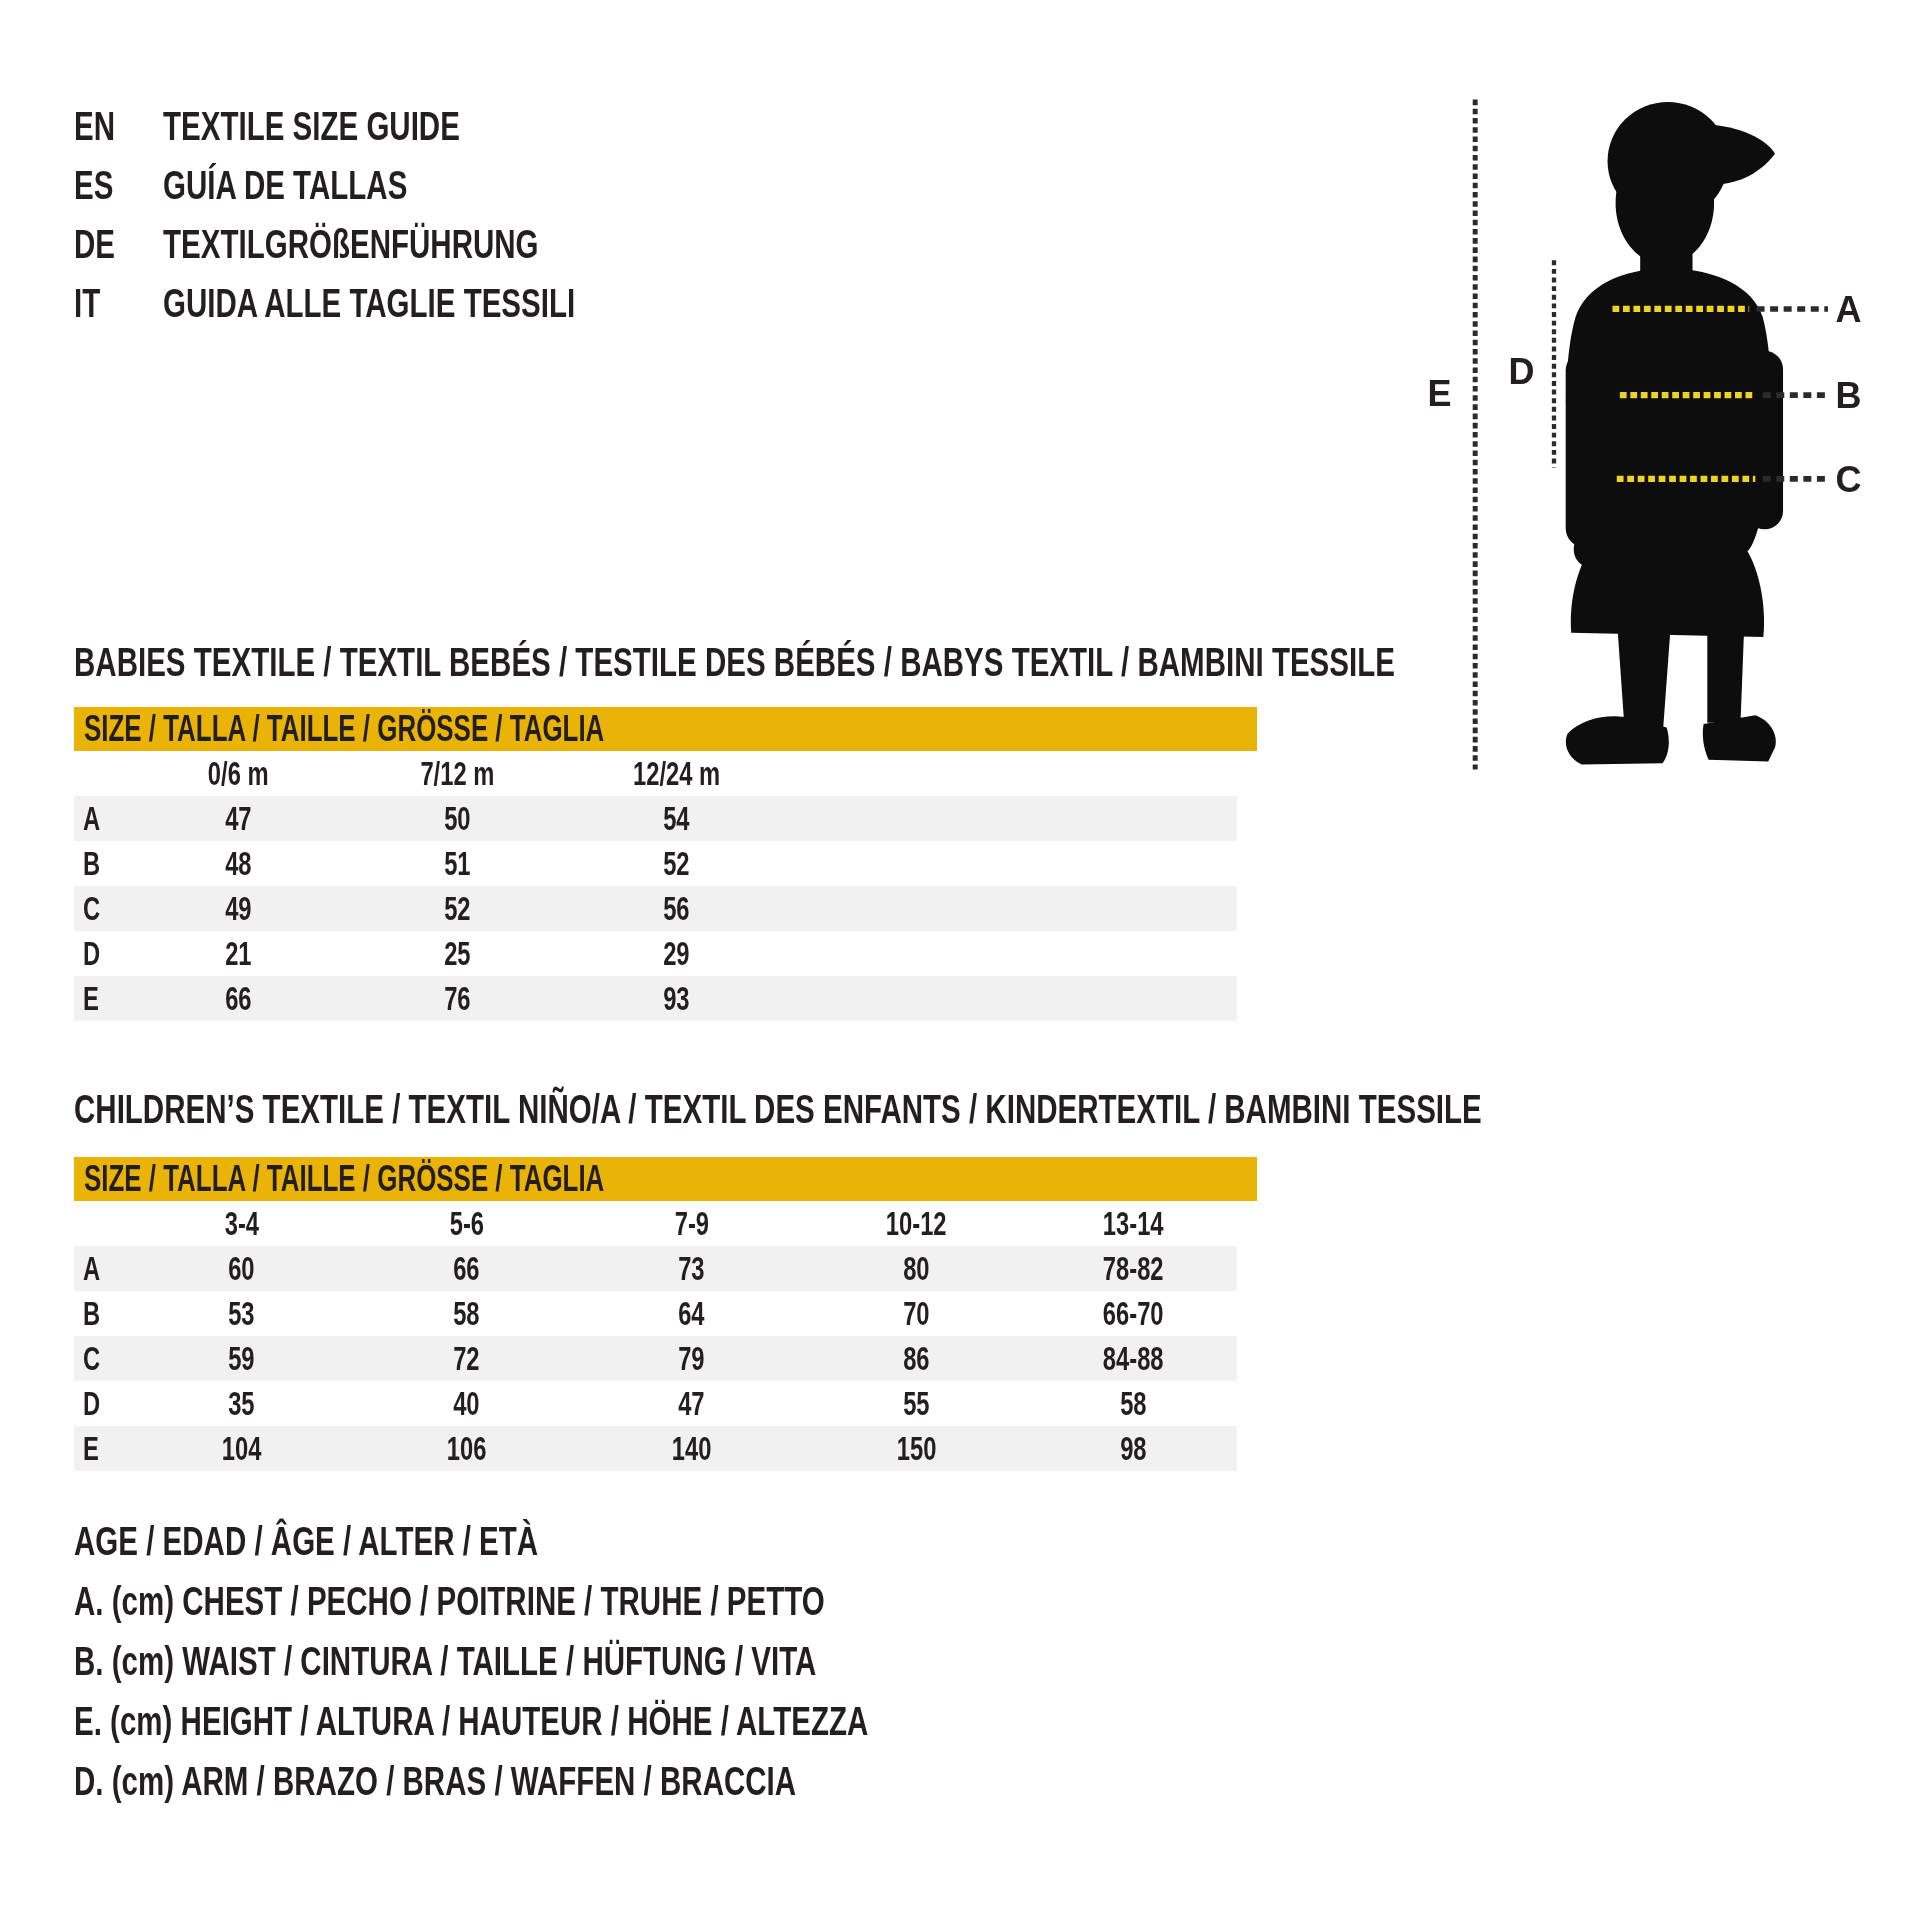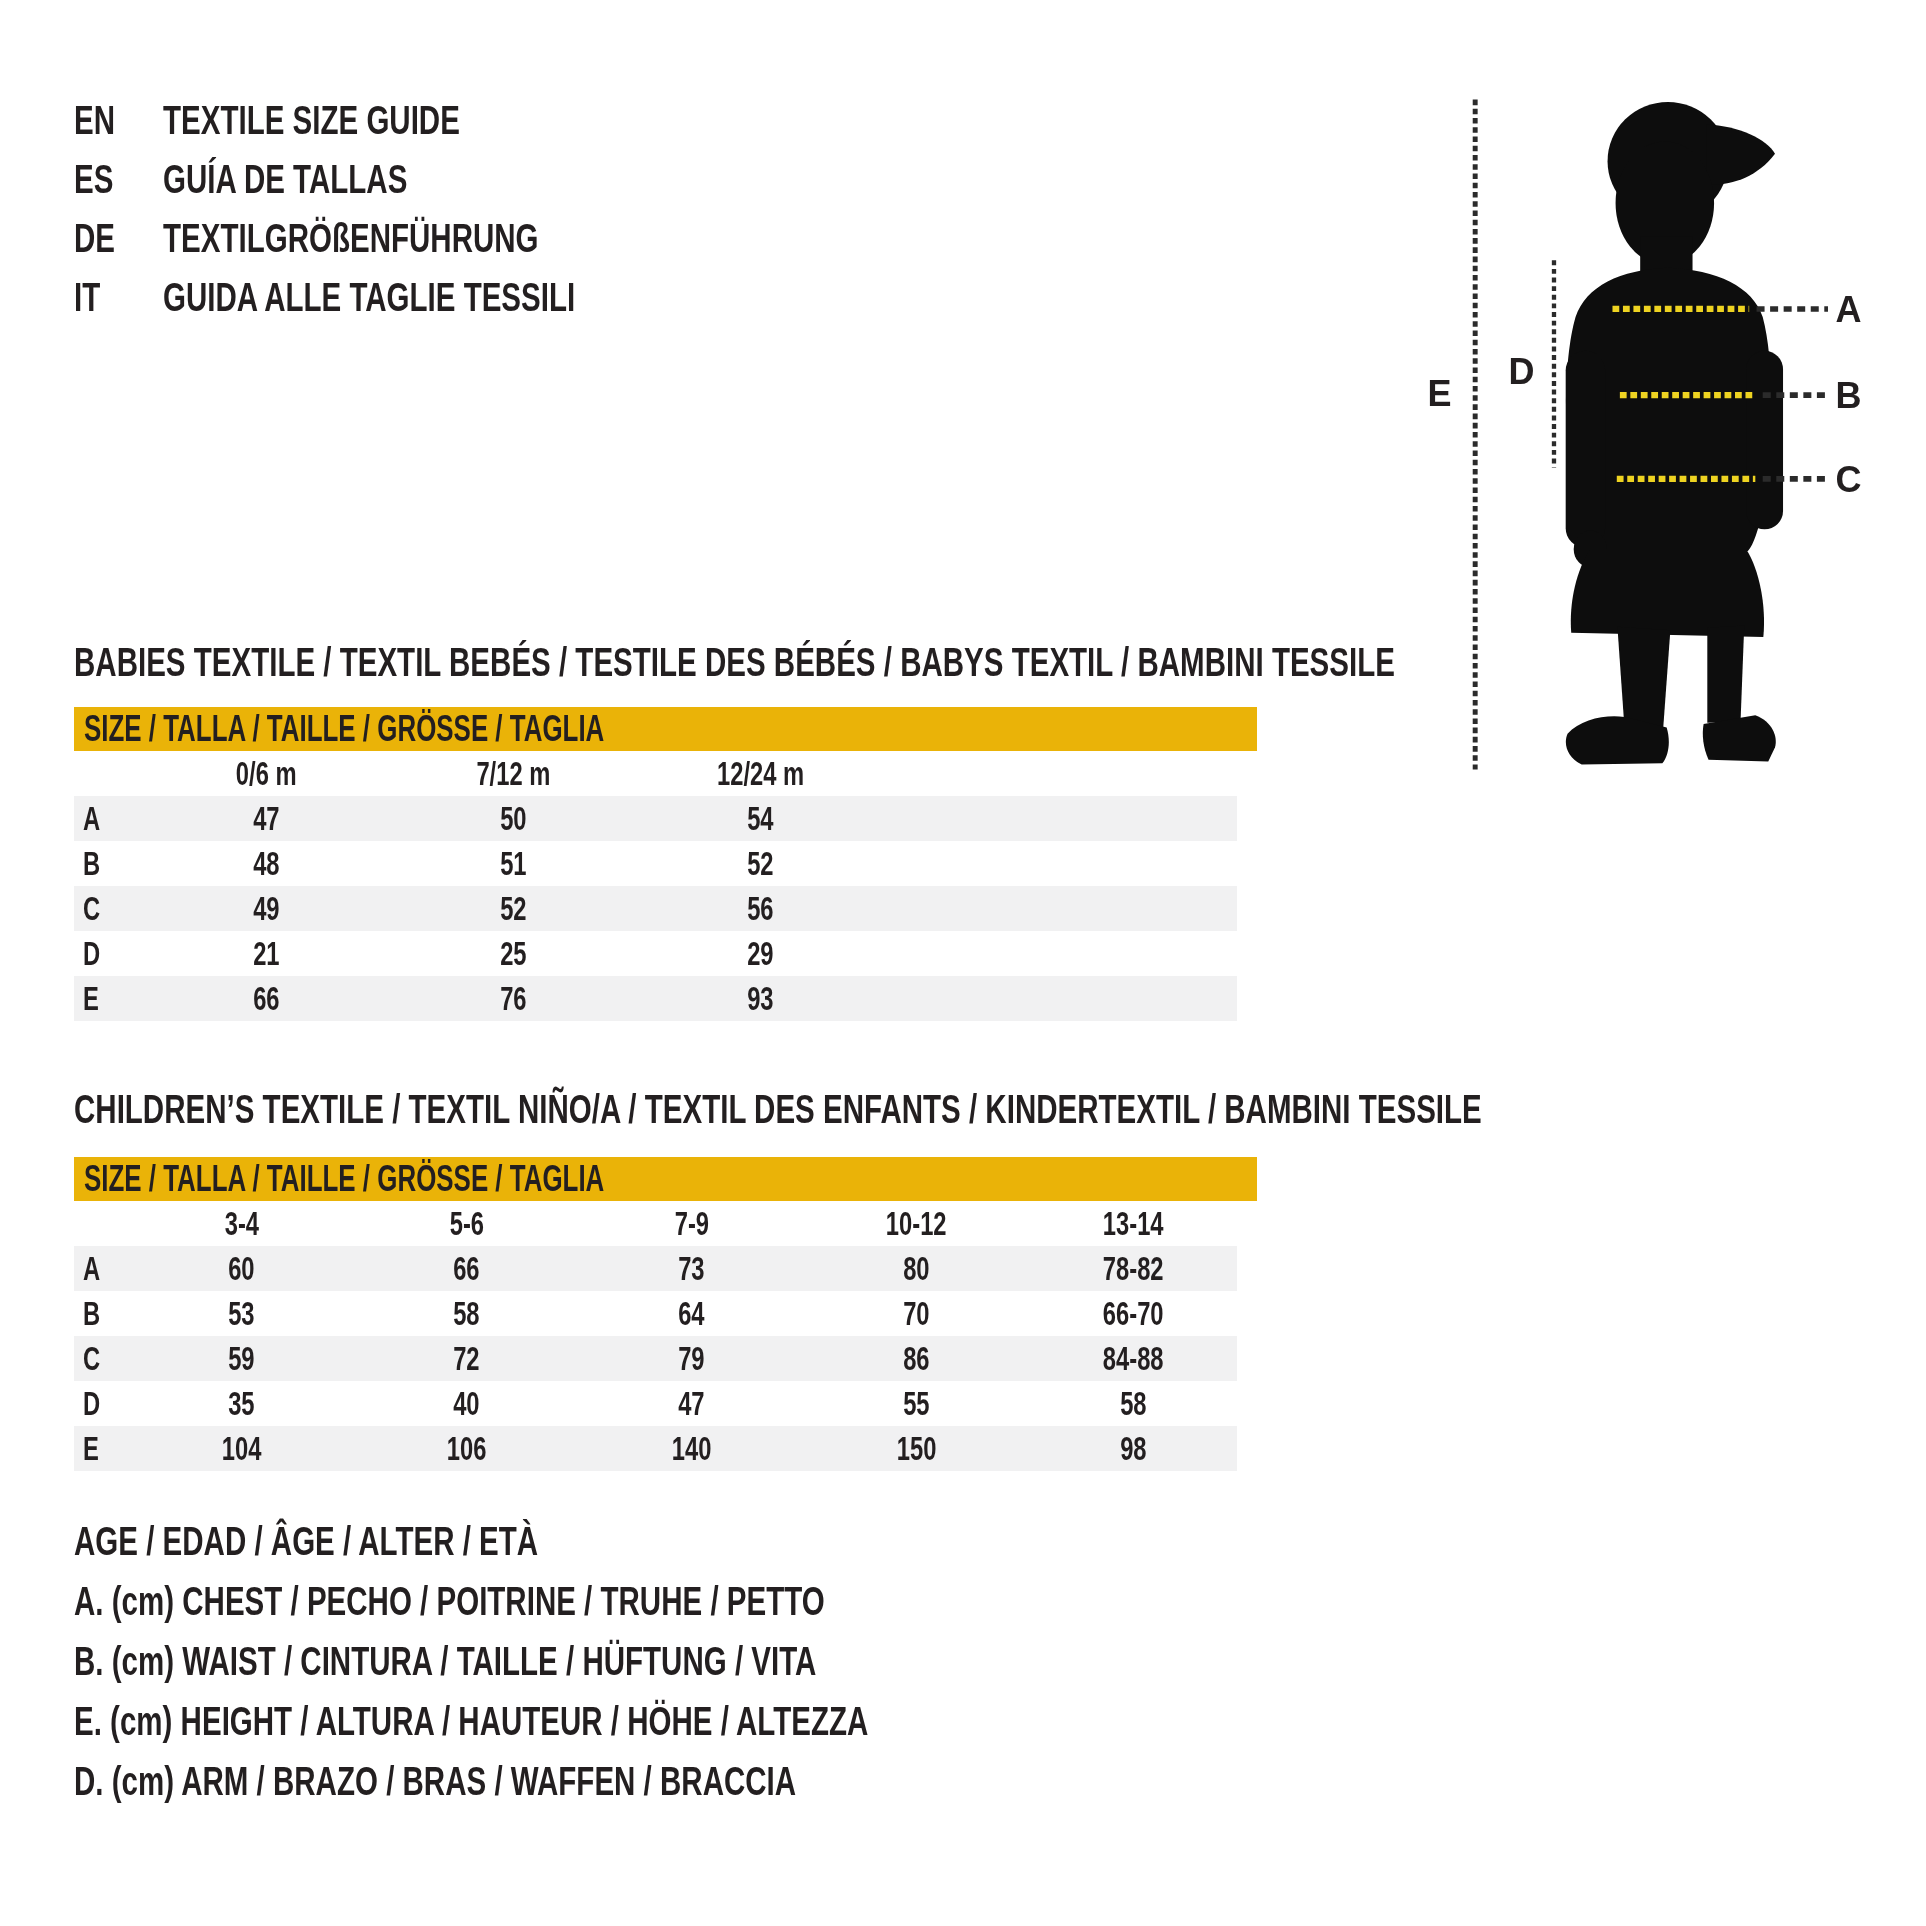--- a/index.html
+++ b/index.html
@@ -4,31 +4,31 @@
 <style>
   html,body{margin:0;padding:0;background:#ffffff;}
   .page{position:relative;width:1926px;height:1926px;background:#ffffff;overflow:hidden;
         font-family:"Liberation Sans",sans-serif;color:#231f20;}
   
   .cond{display:inline-block;transform:scaleX(0.72);transform-origin:0 50%;white-space:nowrap;
         font-weight:700;letter-spacing:0px;}
   .condc{display:inline-block;transform:scaleX(0.72);transform-origin:50% 50%;white-space:nowrap;
         font-weight:700;}
   
-  .lang{position:absolute;left:74px;top:91px;}
+  .lang{position:absolute;left:74px;top:97px;}
   .lrow{display:flex;height:59px;align-items:center;font-size:41px;}
   .lcode{width:89px;flex:0 0 89px;}
   
   .secheading{position:absolute;left:74px;font-size:41px;line-height:43px;}
   
   .tbl{position:absolute;left:74px;width:1183px;}
   .tbar{height:44px;background:#eab308;display:flex;align-items:center;padding-left:10px;
         font-size:36px;box-sizing:border-box;}
   .trow{display:grid;height:45px;width:1163px;font-size:33px;}
-  .trow.b3{grid-template-columns:55px 219px 219px 219px 1fr;gap:28px;}
+  .trow.b3{grid-template-columns:55px 219px 219px 219px 1fr;}
   .trow.b5{grid-template-columns:55px 225px 225px 225px 225px 1fr;}
   .trow .lab{display:flex;align-items:center;padding-left:8.6px;}
   .trow .val{display:flex;align-items:center;justify-content:center;}
   .colhdr{height:45px;background:transparent;}
   .stripe{background:#f1f1f2;}
   
   .legend{position:absolute;left:74px;top:1511px;}
   .legrow{height:60px;display:flex;align-items:center;font-size:41px;}
   
   .figlabel{position:absolute;width:39px;text-align:center;font-size:36px;font-weight:700;

